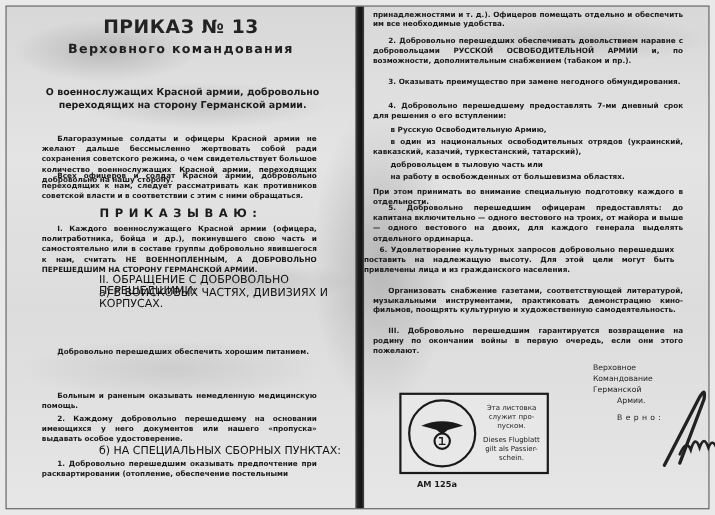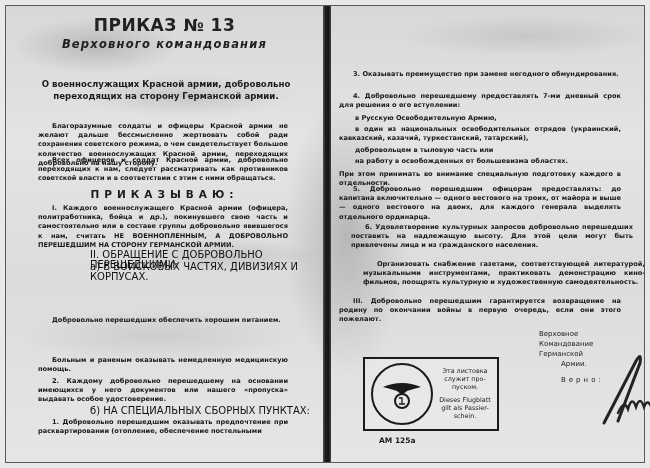--- a/index.html
+++ b/index.html
@@ -27,21 +27,21 @@
   .gutter {
     position:absolute; left:317px; top:0; width:8px; height:456px;
     background:linear-gradient(90deg,#555 0%,#1e1e1e 30%,#151515 70%,#444 100%);
   }
   .title {
     position:absolute; left:0; width:317px; top:9px; text-align:center;
     font-weight:bold; font-size:17px; letter-spacing:0.5px; color:#222;
   }
   .subtitle {
     position:absolute; left:0; width:317px; text-align:center;
-    font-weight:bold; font-size:11.5px; letter-spacing:1.2px; color:#202020;font-style:italic;
+    font-weight:bold; font-size:11.5px; letter-spacing:1.2px; color:#202020;
   }
   .st1 { top:31px; }
   .st2 { top:46px; }
   .lead {
     position:absolute; left:20px; width:280px; top:72px; text-align:center;
     font-weight:bold; font-size:8.6px; line-height:12px;
   }
   .para {
     position:absolute; font-weight:bold; font-size:6.6px; line-height:9.2px;
     text-align:justify; text-indent:14px; color:#1a1a1a;
@@ -106,32 +106,34 @@
 
     <div class="para" style="left:32px; width:250px; top:371px;">2. Каждому добровольно перешедшему на основании имеющихся у него документов или нашего «пропуска» выдавать особое удостоверение.</div>
 
     <div class="heading" style="left:48px; top:400px;">б) НА СПЕЦИАЛЬНЫХ СБОРНЫХ ПУНКТАХ:</div>
     <div class="para" style="left:32px; width:250px; top:412px;">1. Добровольно перешедшим оказывать предпочтение при расквартировании (отопление, обеспечение постельными</div>
   </div>
 
   <div class="gutter"></div>
 
   <div class="page page-right">
+    <div class="para noind" style="left:8px; width:282px; top:3px;">принадлежностями и т. д.). Офицеров помещать отдельно и обеспечить им все необходимые удобства.</div>
+    <div class="para" style="left:8px; width:282px; top:27px;">2. Добровольно перешедших обеспечивать довольствием наравне с добровольцами РУССКОЙ ОСВОБОДИТЕЛЬНОЙ АРМИИ и, по возможности, дополнительным снабжением (табаком и пр.).</div>
     <div class="para" style="left:8px; width:282px; top:64px;">3. Оказывать преимущество при замене негодного обмундирования.</div>
     <div class="para" style="left:8px; width:282px; top:86px;">4. Добровольно перешедшему предоставлять 7-ми дневный срок для решения о его вступлении:</div>
 
     <div class="para noind" style="left:8px; width:282px; top:119px; text-indent:16px;">в один из национальных освободительных отрядов (украинский, кавказский, казачий, туркестанский, татарский),</div>
     <div class="para noind" style="left:24px; width:266px; top:108px;">в Русскую Освободительную Армию,</div>
     <div class="para noind" style="left:24px; width:266px; top:140px;">добровольцем в тыловую часть или</div>
     <div class="para noind" style="left:24px; width:266px; top:151px;">на работу в освобожденных от большевизма областях.</div>
     <div class="para noind" style="left:8px; width:282px; top:164px;">При этом принимать во внимание специальную подготовку каждого в отдельности.</div>
 
     <div class="para" style="left:8px; width:282px; top:179px;">5. Добровольно перешедшим офицерам предоставлять: до капитана включительно — одного вестового на троих, от майора и выше — одного вестового на двоих, для каждого генерала выделять отдельного ординарца.</div>
-    <div class="para" style="left:20px; width:282px; top:217px;">6. Удовлетворение культурных запросов добровольно перешедших поставить на надлежащую высоту. Для этой цели могут быть привлечены лица и из гражданского населения.</div>
-    <div class="para" style="left:8px; width:282px; top:254px;margin-left:24px;">Организовать снабжение газетами, соответствующей литературой, музыкальными инструментами, практиковать демонстрацию кино-фильмов, поощрять культурную и художественную самодеятельность.</div>
+    <div class="para" style="left:0; width:282px; top:217px;">6. Удовлетворение культурных запросов добровольно перешедших поставить на надлежащую высоту. Для этой цели могут быть привлечены лица и из гражданского населения.</div>
+    <div class="para" style="left:8px; width:282px; top:254px;">Организовать снабжение газетами, соответствующей литературой, музыкальными инструментами, практиковать демонстрацию кино-фильмов, поощрять культурную и художественную самодеятельность.</div>
     <div class="para" style="left:8px; width:282px; top:291px;">III. Добровольно перешедшим гарантируется возвращение на родину по окончании войны в первую очередь, если они этого пожелают.</div>
 
     <div class="signature-block">
       <span class="sig-line">Верховное</span>
       <span class="sig-line">Командование</span>
       <span class="sig-line">Германской</span>
       <span class="sig-line r">Армии.</span>
       <span class="verno">Верно:</span>
     </div>
 

